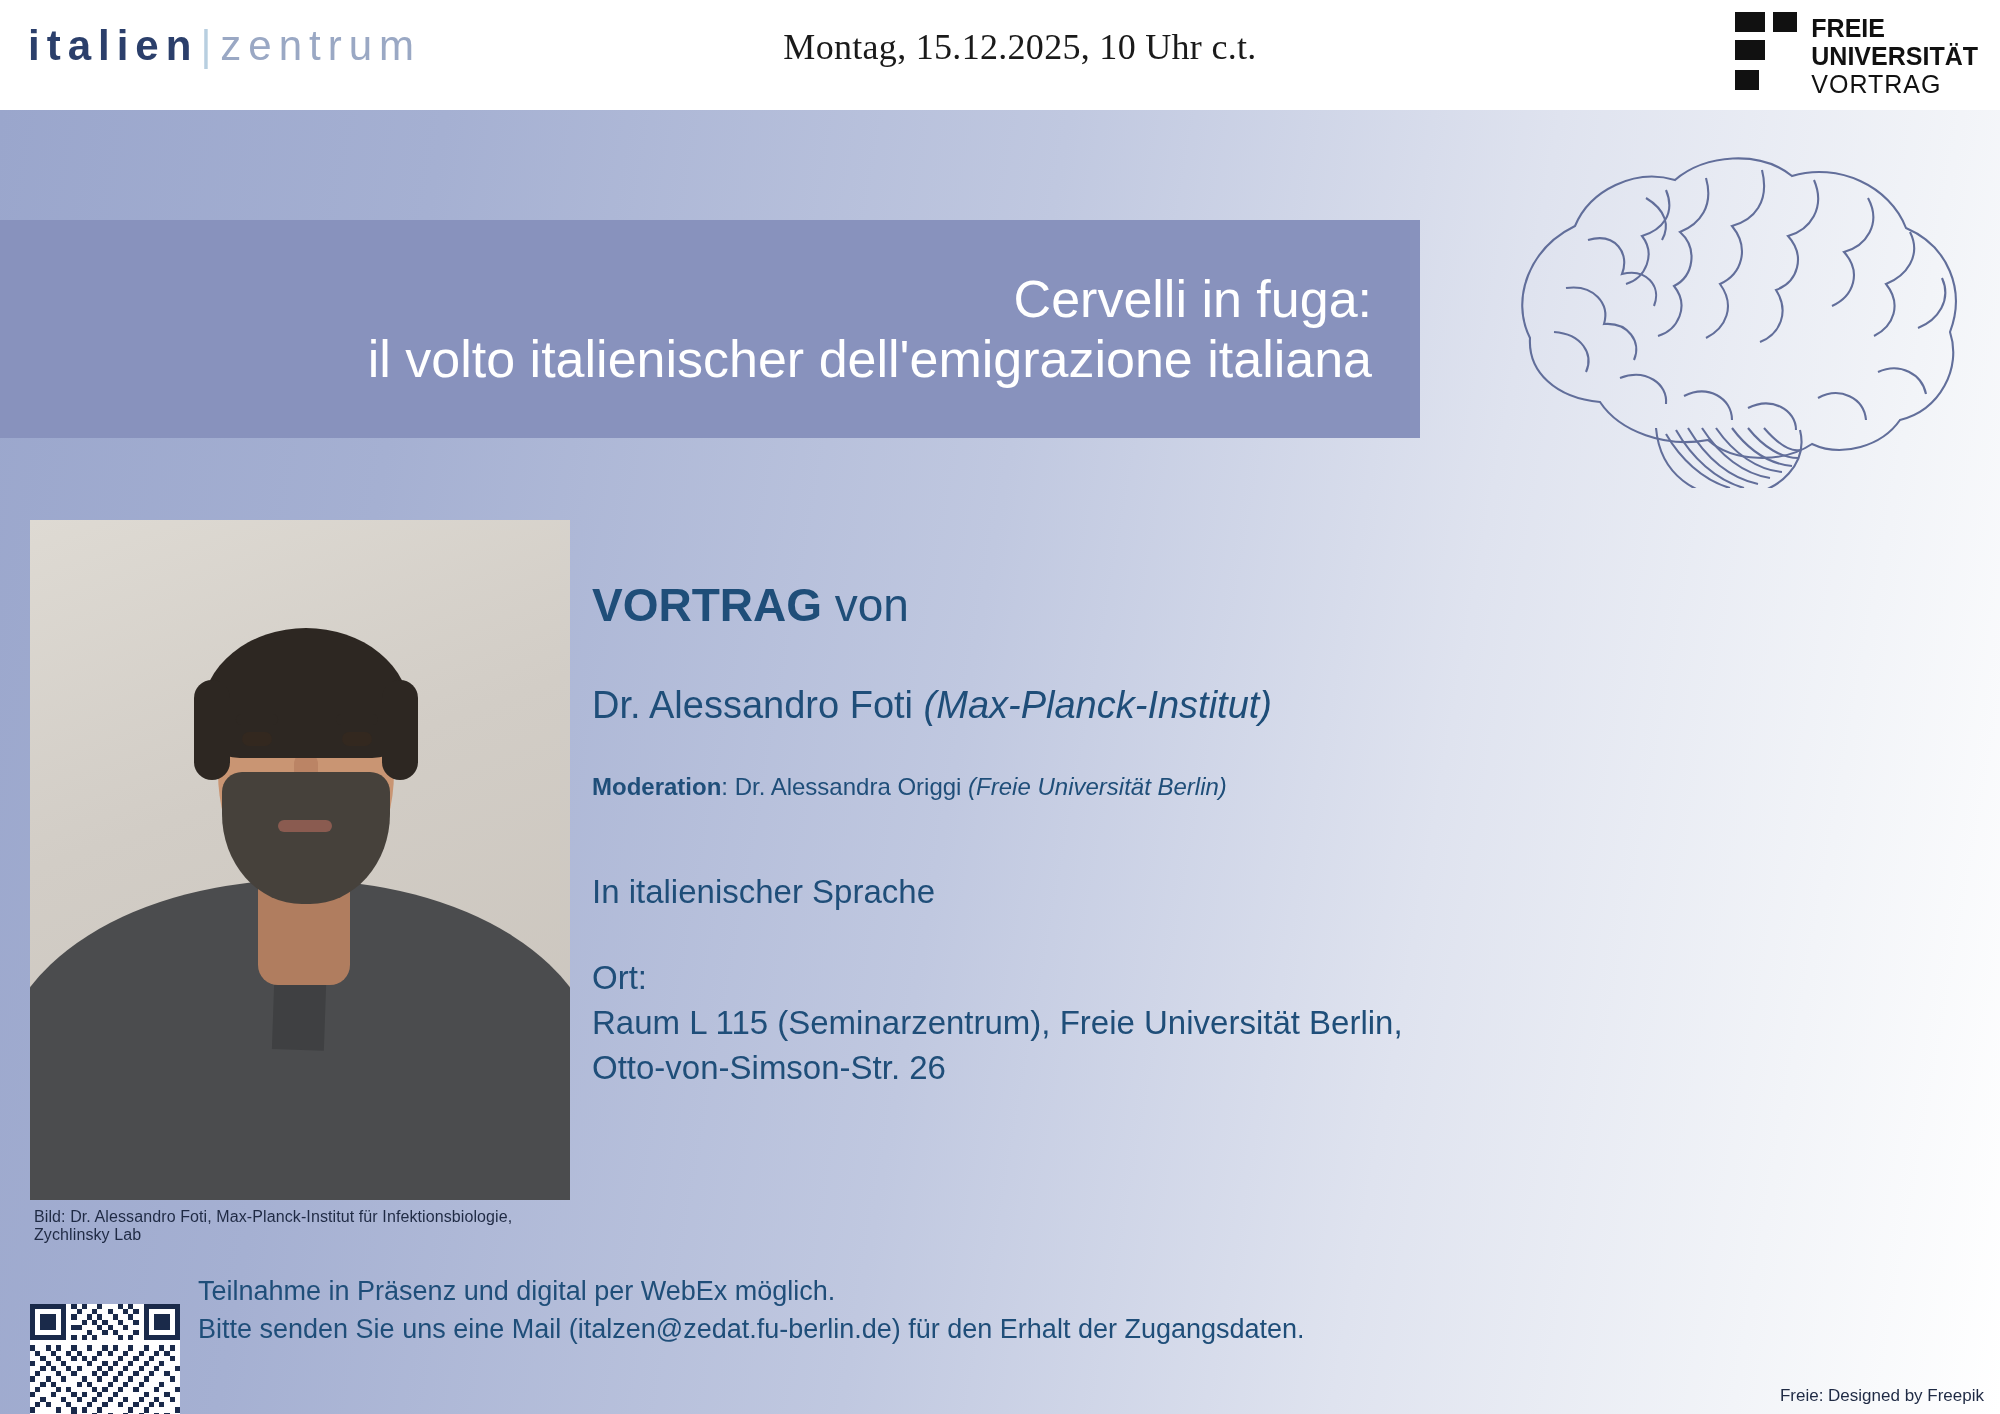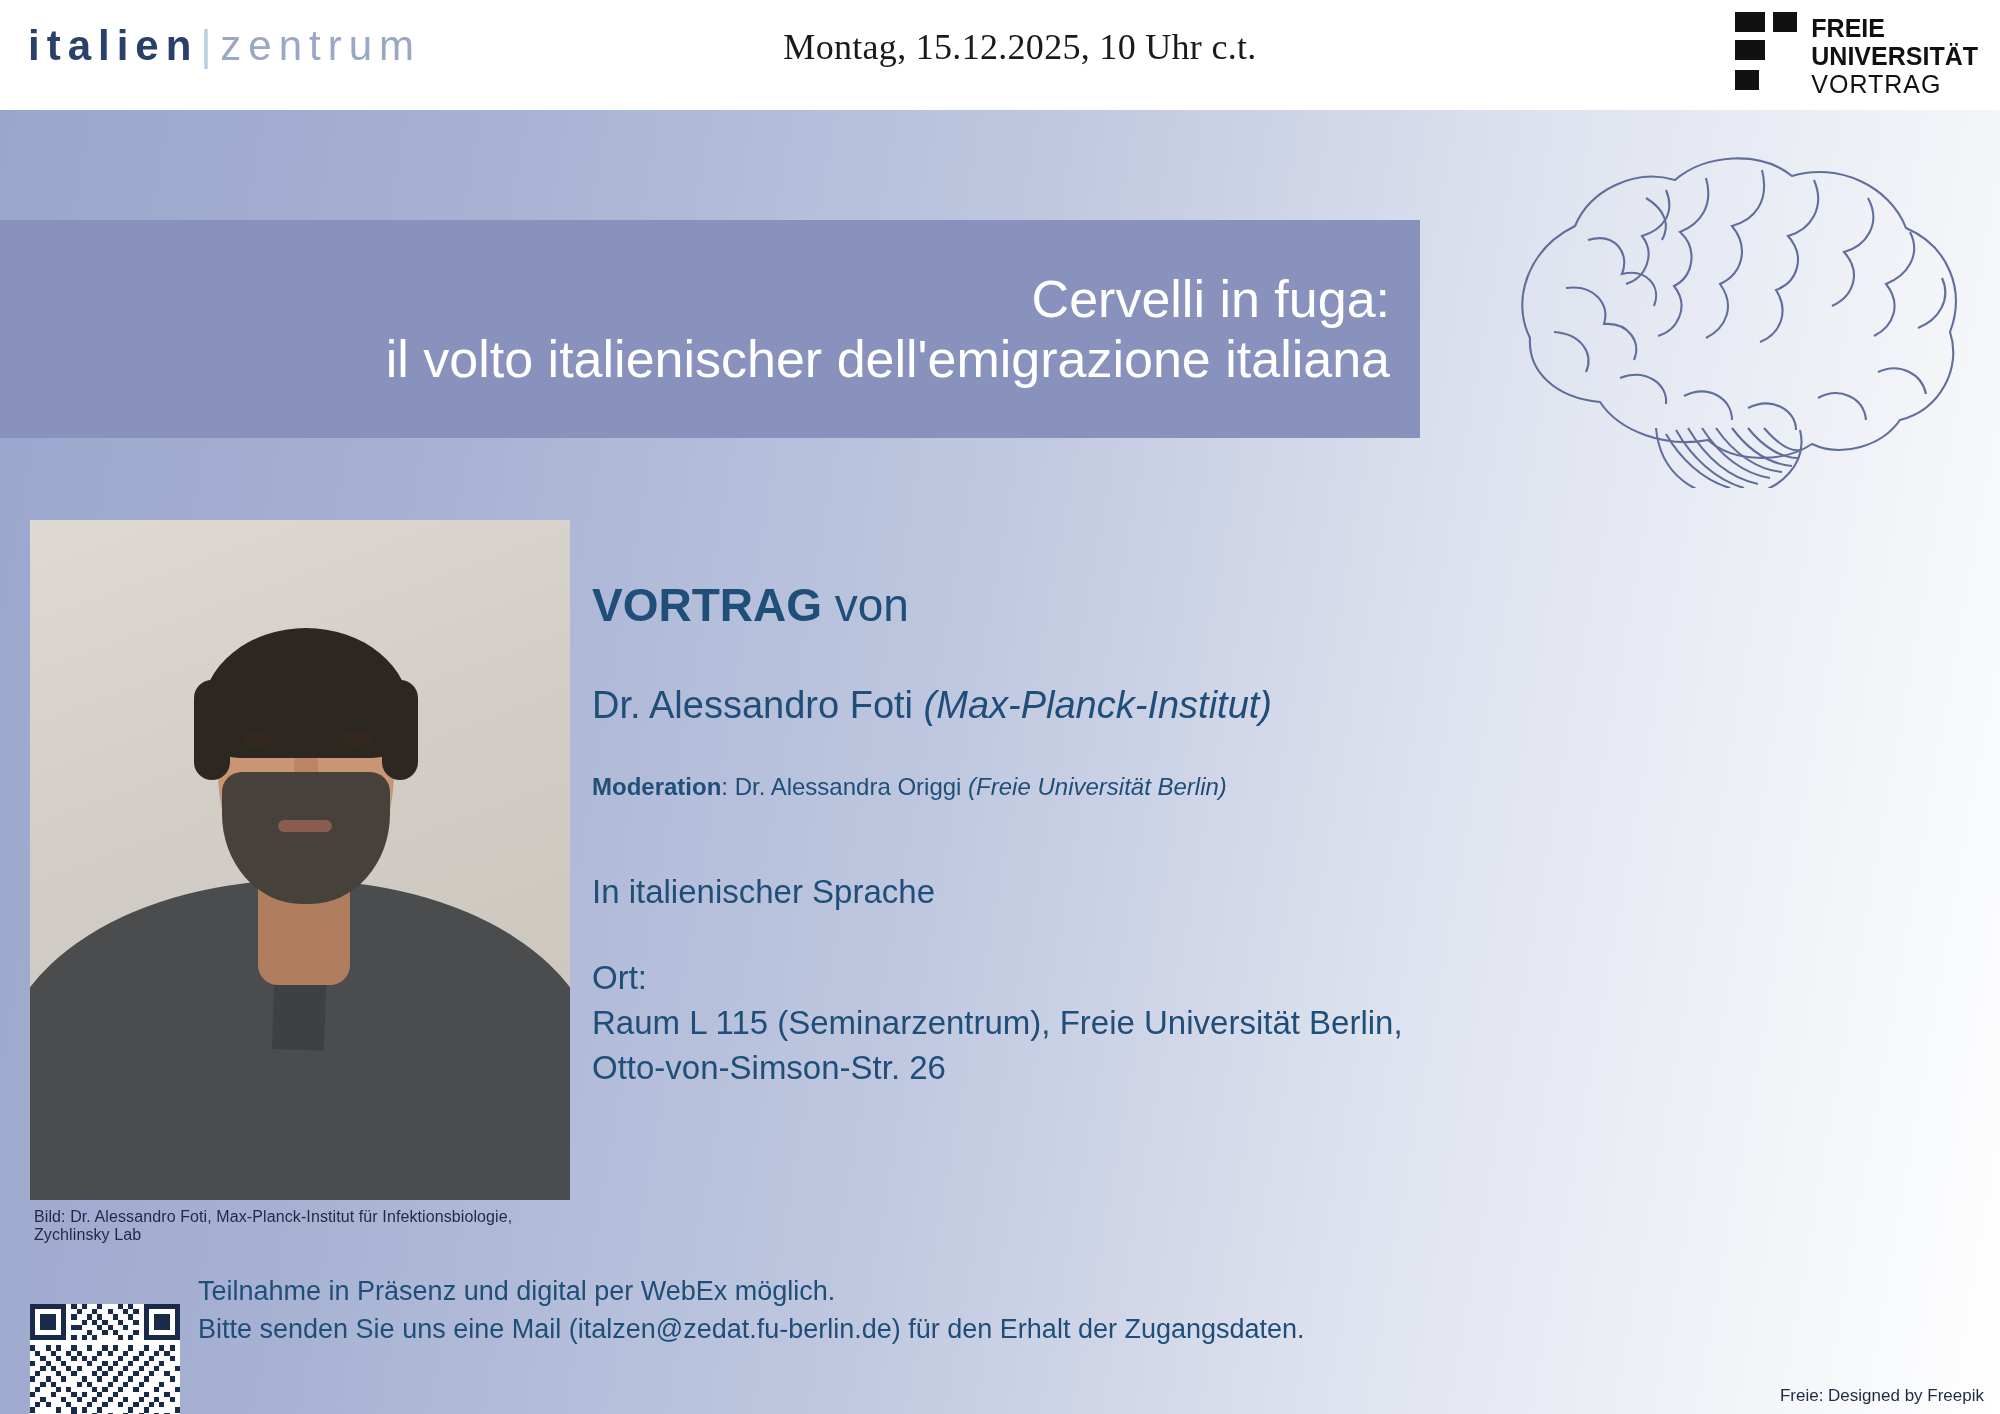--- a/index.html
+++ b/index.html
@@ -91,21 +91,21 @@
     position: absolute;
     left: 0;
     top: 110px;
     width: 1420px;
     height: 218px;
     background: #8892bd;
     display: flex;
     flex-direction: column;
     justify-content: center;
     align-items: flex-end;
-    padding-right: 30px;
+    padding-right: 48px;
     box-sizing: border-box;
   }
   .title-line1 {
     color: #ffffff;
     font-size: 52px;
     font-weight: 400;
     line-height: 1.16;
     text-align: right;
     white-space: nowrap;
   }

